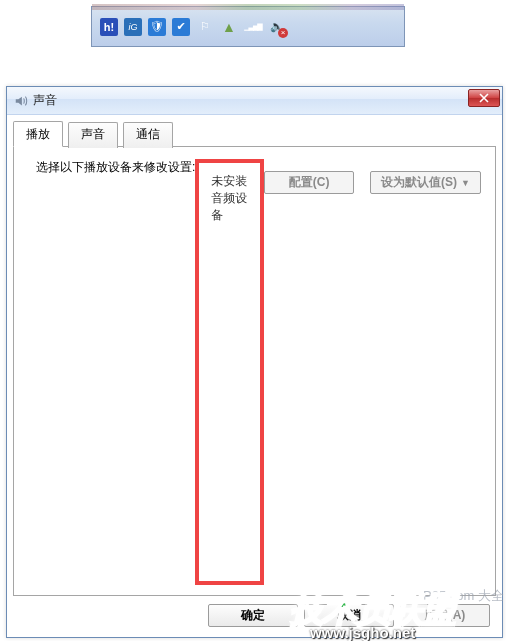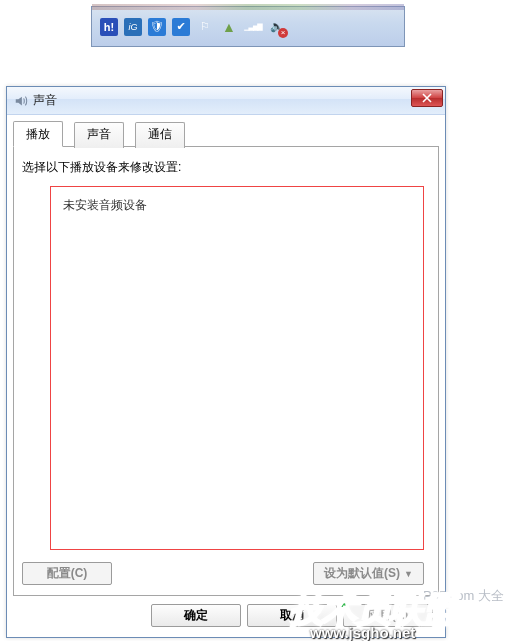--- a/index.html
+++ b/index.html
@@ -60,21 +60,21 @@
       font-size: 14px;
       line-height: 1.25;
     }
     .clock .time { }
     .clock .date { }
     
     .dialog {
       position: absolute;
       left: 6px;
       top: 86px;
-      width: 440px;
+      width: 497px;
       height: 552px;
       border: 1px solid #6c8cb5;
       background: #fff;
       box-shadow: 0 0 4px rgba(0,0,0,.15);
     }
     .titlebar {
       height: 28px;
       background: linear-gradient(to bottom,#f4f8fd,#e3edfb 45%,#d4e3f7 46%,#e3eefb);
       border-bottom: 1px solid #c2d4ee;
       display: flex;
@@ -113,54 +113,53 @@
       display: flex;
       position: relative;
       z-index: 2;
       margin-bottom: -1px;
     }
     .tab {
       padding: 3px 12px;
       border: 1px solid #a5a5a5;
       border-bottom: none;
       background: linear-gradient(to bottom,#fdfdfd,#efefef);
-      margin-right: 12px;
+      margin-right: 6px;
       font-size: 12px;
       cursor: pointer;
       border-radius: 2px 2px 0 0;
       position: relative;
       top: 1px;
     }
     .tab.active {
       background: #fff;
       border-bottom: 1px solid #fff;
       top: 0;
       padding-top: 4px;
     }
     .tab + .tab { margin-left: -1px; }
     .tabpanel {
       border: 1px solid #a5a5a5;
       flex: 1;
-      padding: 12px 14px 10px 8px;
-      display:flex; flex-direction:column;
+      padding: 12px 14px 10px 22px;
+      display:flex; flex-direction:row;
       min-height: 0;
     }
     .instruction {
       font-size: 12px;
       margin-bottom: 10px;
     }
     .device-list {
       flex: 1;
-      border: 1px solid #ef4444;
+      border: 4px solid #ef4444;
       background: #fff;
       padding: 10px 12px;
       font-size: 12px;
       color: #333;
       overflow: auto;
-      margin-left: 28px;
     }
     .panel-buttons {
       display: flex;
       margin-top: 12px;
       gap: 8px;
     }
     .panel-buttons .spacer { flex:1; }
     .btn {
       min-width: 90px;
       height: 23px;

